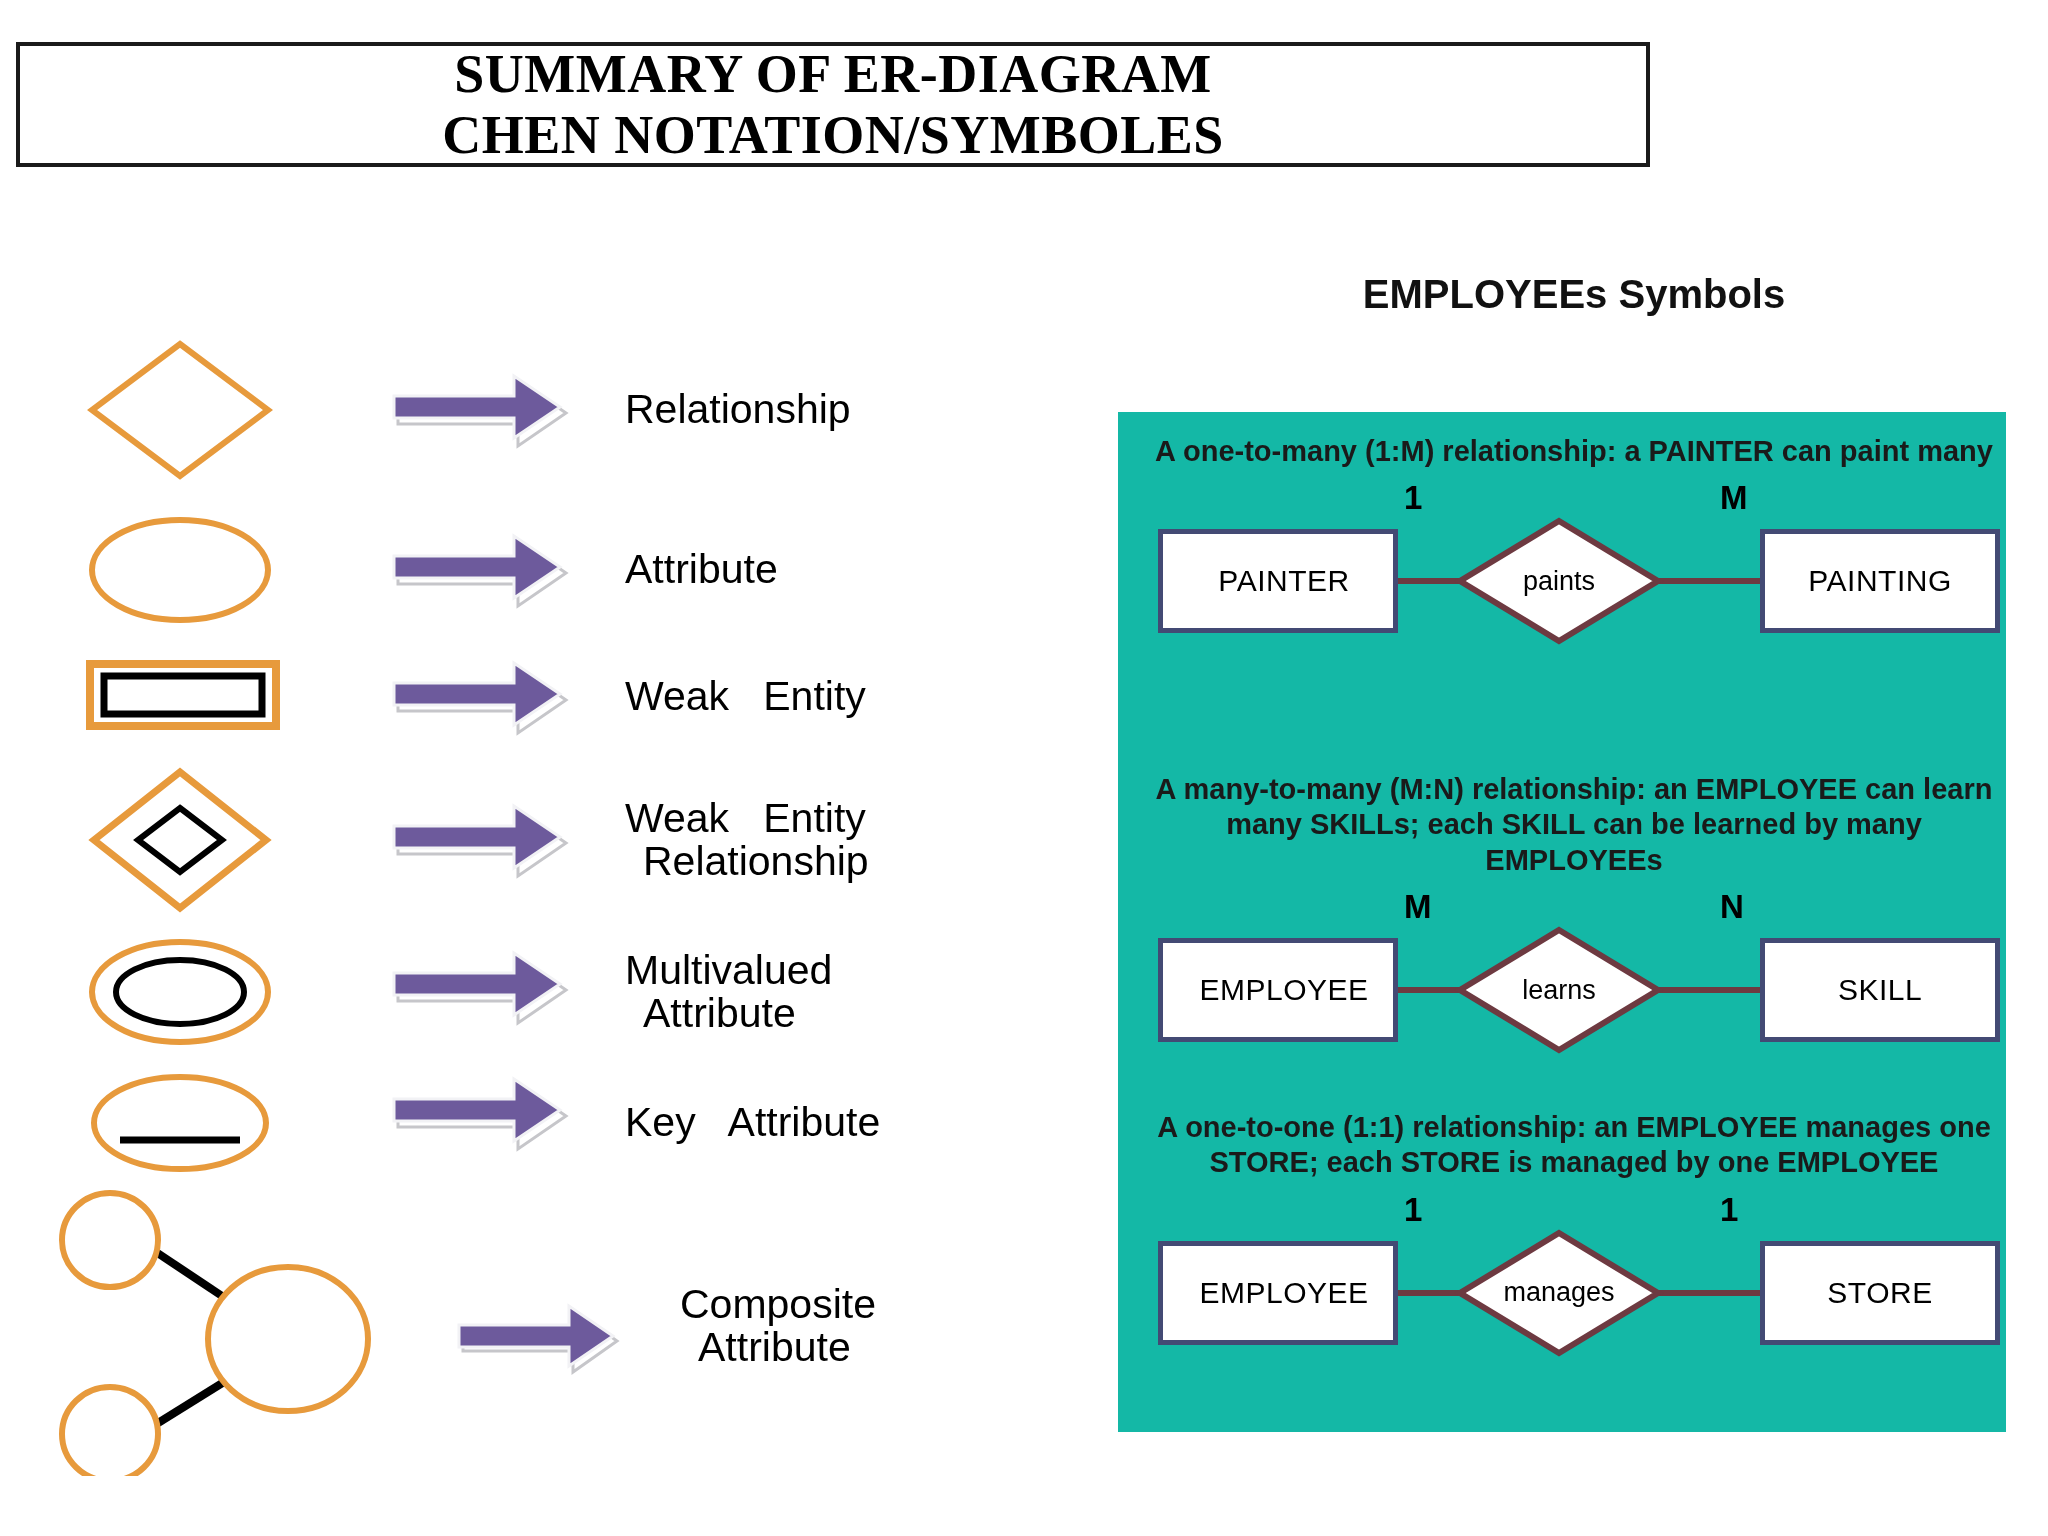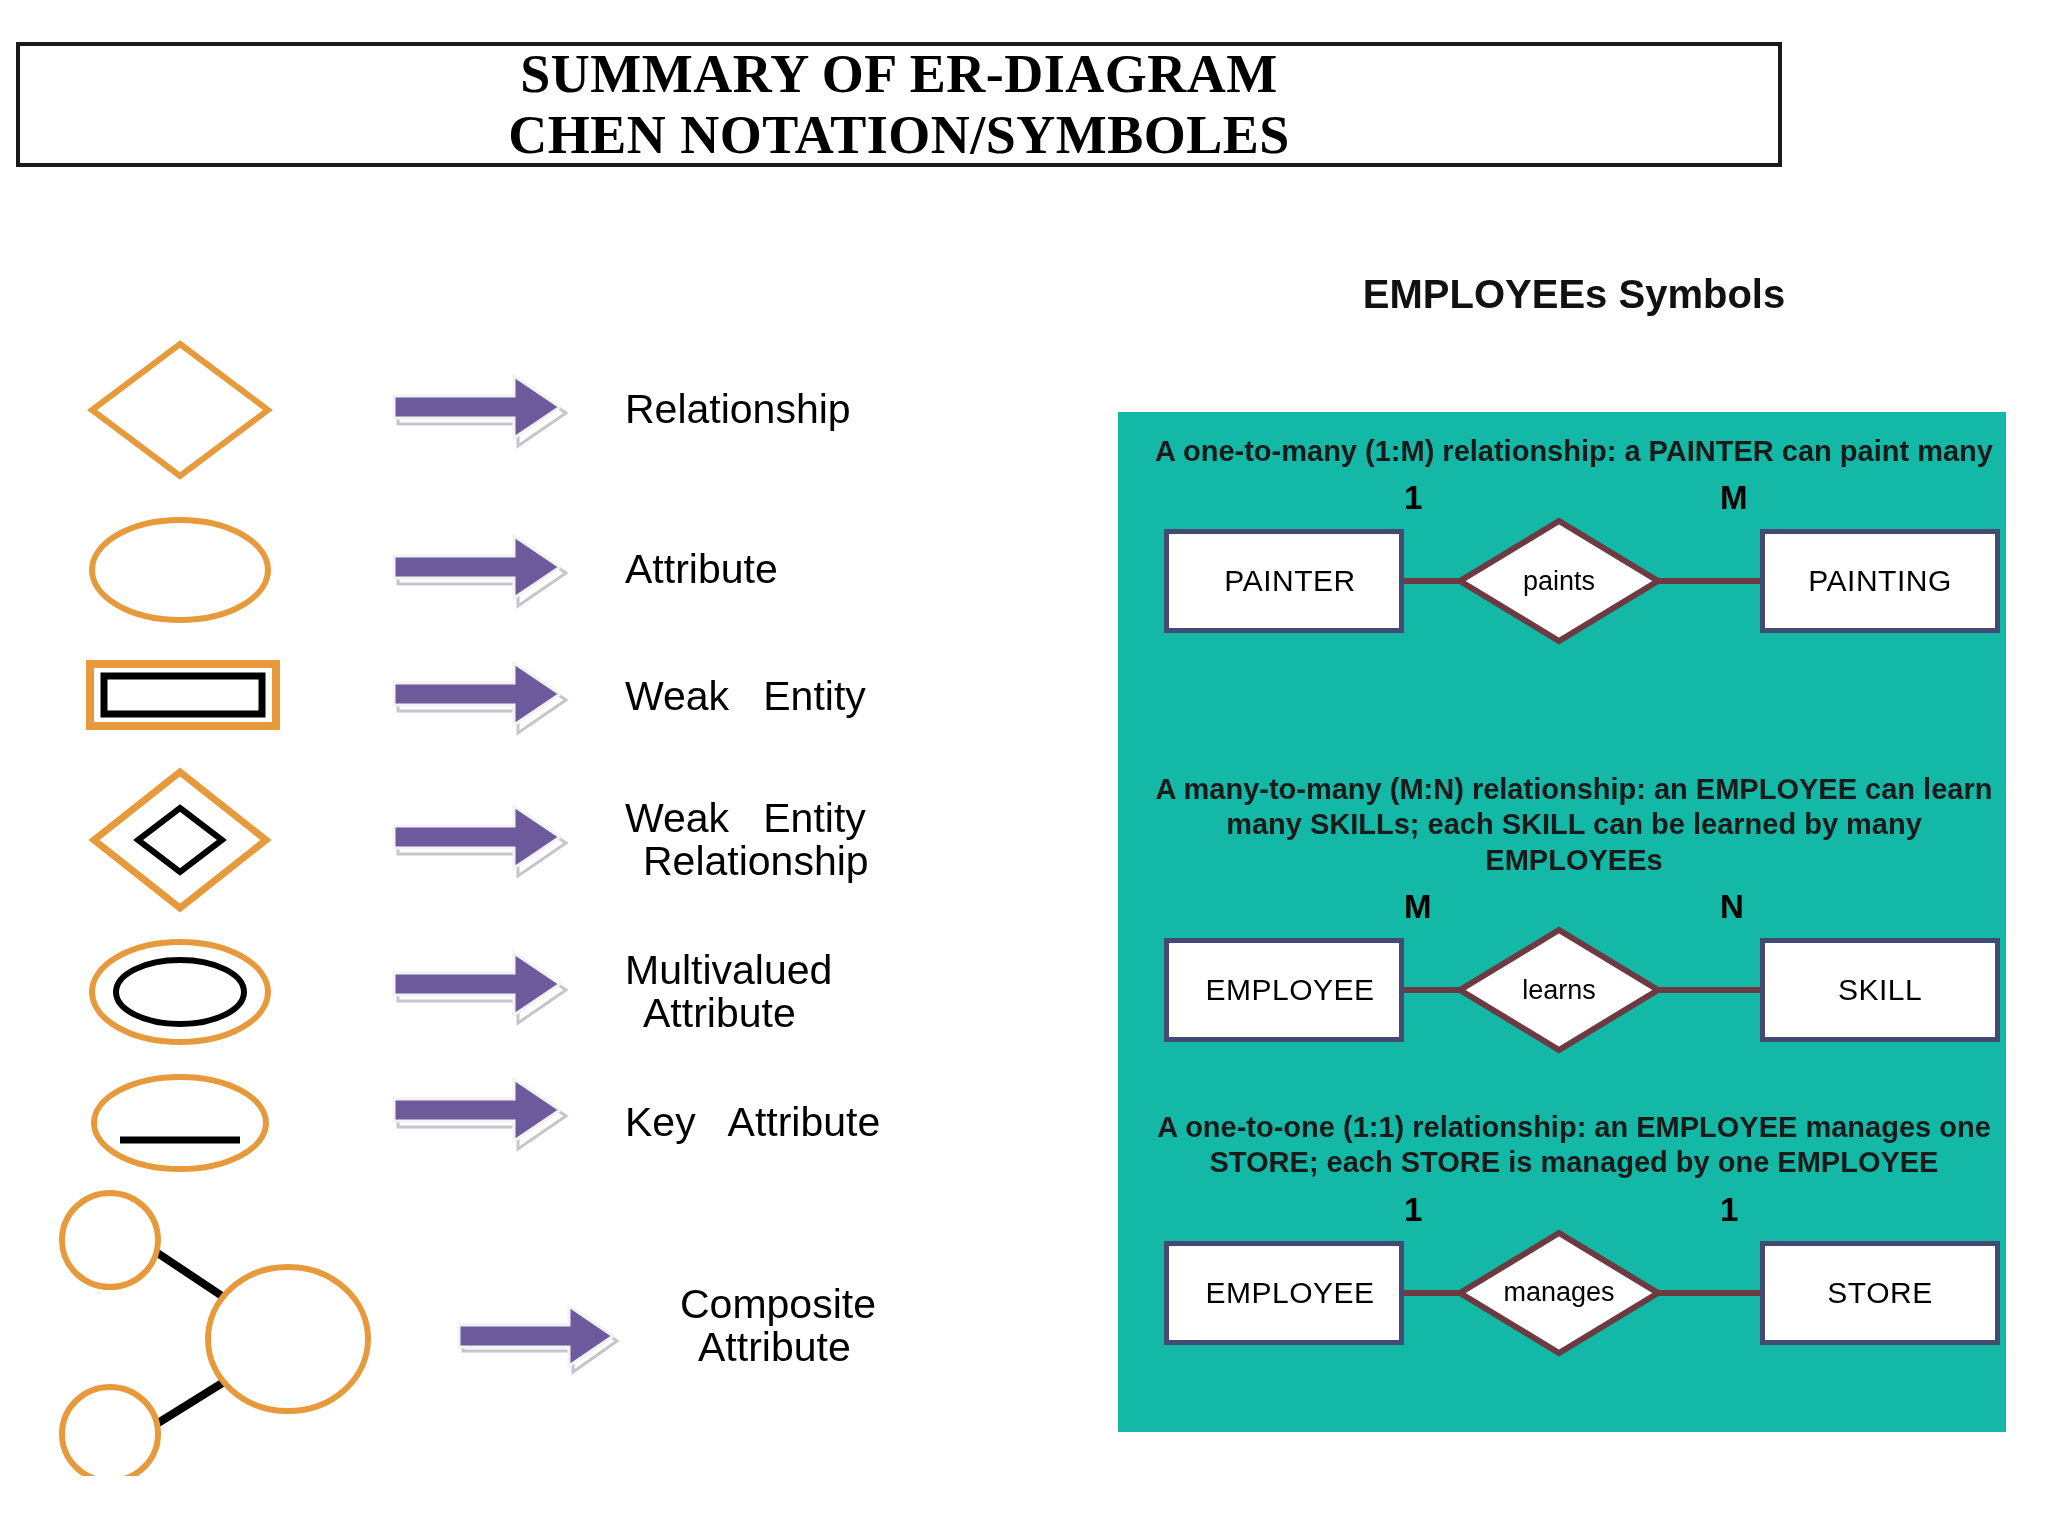--- a/index.html
+++ b/index.html
@@ -13,21 +13,21 @@
     position: relative;
     font-family: "Liberation Sans", sans-serif;
     overflow: hidden;
   }
 
   
   #title-box {
     position: absolute;
     left: 16px;
     top: 42px;
-    width: 1766px;
+    width: 1634px;
     height: 125px;
     border: 4px solid #1a1a1a;
     box-sizing: border-box;
     background: #ffffff;
     display: flex;
     flex-direction: column;
     align-items: center;
     justify-content: center;
   }
   .title-line {
@@ -128,21 +128,21 @@
     border: 5px solid #434a74;
     box-sizing: border-box;
     display: flex;
     align-items: center;
     justify-content: center;
     font-family: "Liberation Sans", sans-serif;
     font-size: 30px;
     color: #000000;
     letter-spacing: 0.5px;
   }
-  .er-box-left  { left: 46px; padding-left: 12px; }
+  .er-box-left  { left: 40px; padding-left: 12px; }
   .er-box-right { left: 642px; }
   .er-card {
     position: absolute;
     top: -26px;
     font-family: "Liberation Sans", sans-serif;
     font-weight: bold;
     font-size: 33px;
     color: #000000;
   }
   .er-card-left  { left: 286px; }

